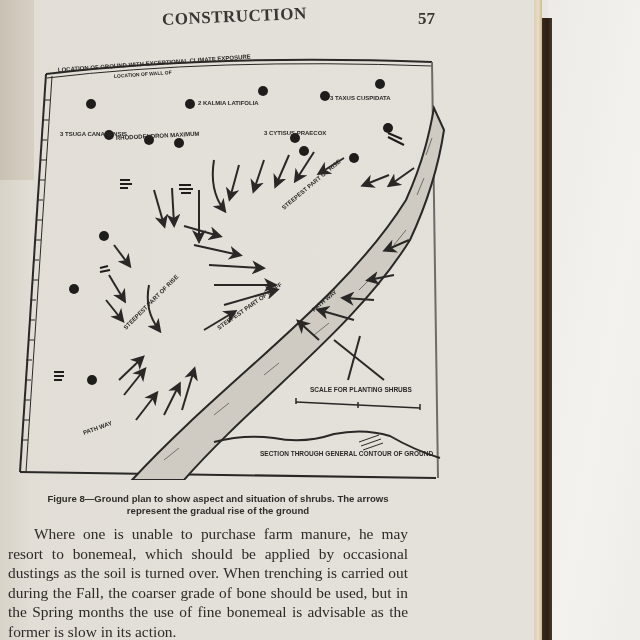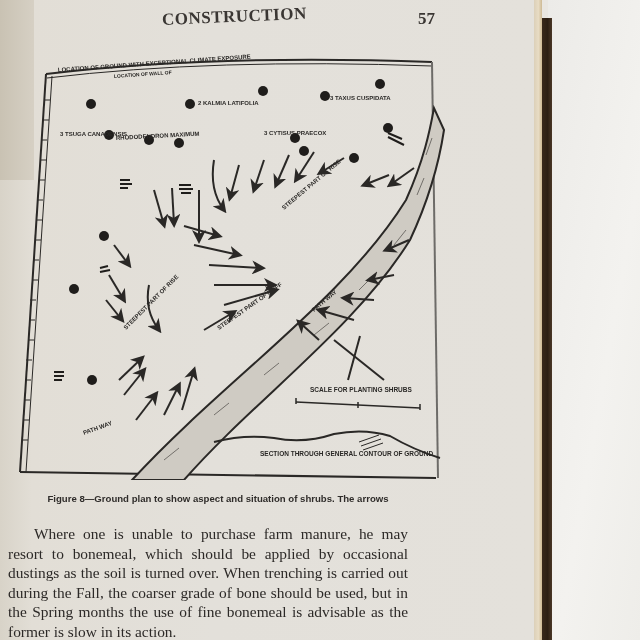--- a/index.html
+++ b/index.html
@@ -208,16 +208,17 @@
         <line x1="347" y1="406" x2="367" y2="399"></line>
       <line x1="349" y1="410" x2="369" y2="403"></line>
     </g>
     <g font-family="Liberation Sans, sans-serif" font-size="6.5" font-weight="bold" fill="#2a2826">
       <text x="246" y="416">SECTION THROUGH GENERAL CONTOUR OF GROUND</text>
     </g>
   </svg>
 
   <div class="caption">
     <span>Figure 8—Ground plan to show aspect and situation of shrubs. The arrows</span>
+    <span>represent the gradual rise of the ground</span>
   </div>
 
   <div class="body-text">Where one is unable to purchase farm manure, he may resort to bonemeal, which should be applied by occasional dustings as the soil is turned over. When trenching is carried out during the Fall, the coarser grade of bone should be used, but in the Spring months the use of fine bonemeal is advisable as the former is slow in its action.</div>
 </div>
 
 </body></html>

